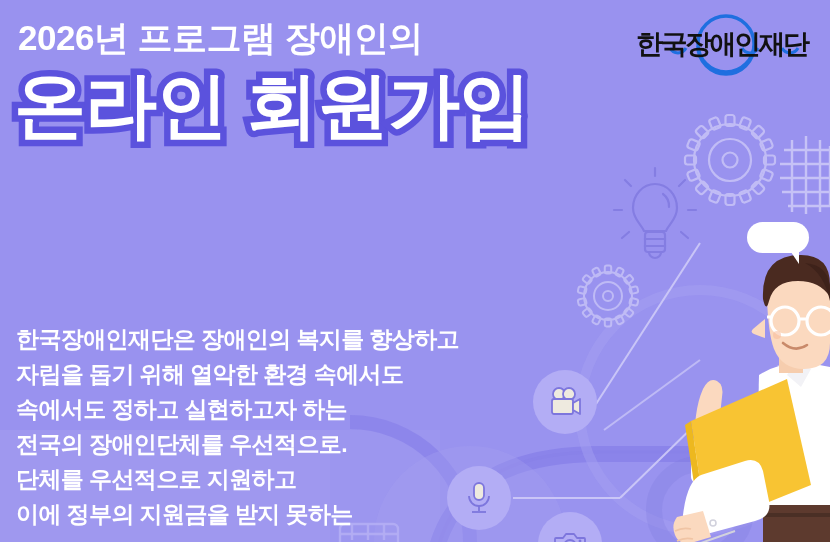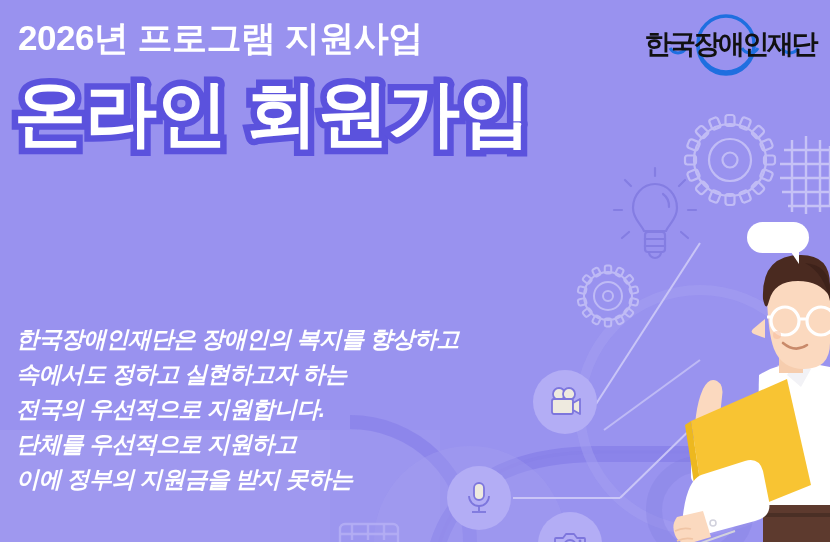--- a/index.html
+++ b/index.html
@@ -22,21 +22,21 @@
   
   .kicker{
     position:absolute;left:18px;top:20px;
     font-size:35px;font-weight:bold;color:#ffffff;
     letter-spacing:-0.5px;line-height:1;
     white-space:nowrap;
     z-index:6;
   }
 
   .headline{
-    position:absolute;left:14px;top:78px;
+    position:absolute;left:14px;top:70px;
     z-index:6;
     line-height:0.98;
   }
   .headline .hl{
     display:block;
     font-size:72px;font-weight:bold;
     color:#ffffff;
     letter-spacing:-1px;
     white-space:nowrap;
     paint-order:stroke fill;
@@ -47,32 +47,32 @@
   }
   
 
   
   .body-copy{
     position:absolute;left:16px;top:322px;
     z-index:6;
     font-size:23px;font-weight:bold;color:#ffffff;
     line-height:35px;letter-spacing:-0.6px;
   }
-  .body-copy .ln{display:block;white-space:nowrap;font-style:italic;}
+  .body-copy .ln{display:block;white-space:nowrap;}
 
   
   .logo{
     position:absolute;right:14px;top:12px;
     width:180px;height:64px;
     z-index:7;
   }
   .logo svg{display:block;width:100%;height:100%;}
   .logo-text{
     position:absolute;left:0;right:0;top:19px;
-    text-align:right;
+    text-align:left;
     font-size:27px;font-weight:bold;color:#111111;
     letter-spacing:-2.5px;
     line-height:1;
     white-space:nowrap;
   }
 
   
   .person{
     position:absolute;right:0;top:255px;
     width:175px;height:287px;
@@ -232,30 +232,31 @@
     <svg viewBox="0 0 180 64" xmlns="http://www.w3.org/2000/svg">
       <circle cx="90" cy="32" r="28" fill="none" stroke="#1f6fe0" stroke-width="3.4"></circle>
       <path d="M62 34 a28 28 0 0 0 56 0" fill="none" stroke="#1f6fe0" stroke-width="3.4"></path>
       <path d="M34 36 a9 9 0 0 0 16 0" fill="none" stroke="#1f6fe0" stroke-width="3"></path>
       <path d="M106 36 a9 9 0 0 0 16 0" fill="none" stroke="#1f6fe0" stroke-width="3"></path>
       <path d="M146 36 a9 9 0 0 0 16 0" fill="none" stroke="#1f6fe0" stroke-width="3"></path>
     </svg>
     <div class="logo-text">한국장애인재단</div>
   </div>
 
-  <div class="kicker">2026년 프로그램 지원사업</div>
+  <div class="kicker">2026년 프로그램 장애인의</div>
 
   <div class="headline">
     <span class="hl">온라인 회원가입</span>
   </div>
 
   <div class="body-copy">
     <span class="ln">한국장애인재단은 장애인의 복지를 향상하고</span>
+    <span class="ln">자립을 돕기 위해 열악한 환경 속에서도</span>
     <span class="ln">속에서도 정하고 실현하고자 하는</span>
-    <span class="ln">전국의 우선적으로 지원합니다.</span>
+    <span class="ln">전국의 장애인단체를 우선적으로.</span>
     <span class="ln">단체를 우선적으로 지원하고</span>
     <span class="ln">이에 정부의 지원금을 받지 못하는</span>
   </div>
 
   <div class="speech">
     <svg width="70" height="42" viewBox="0 0 70 42" xmlns="http://www.w3.org/2000/svg">
       <rect x="0" y="0" width="62" height="31" rx="15.5" fill="#ffffff"></rect>
       <path d="M42 27 L52 42 L52 28 Z" fill="#ffffff"></path>
     </svg>
   </div>

